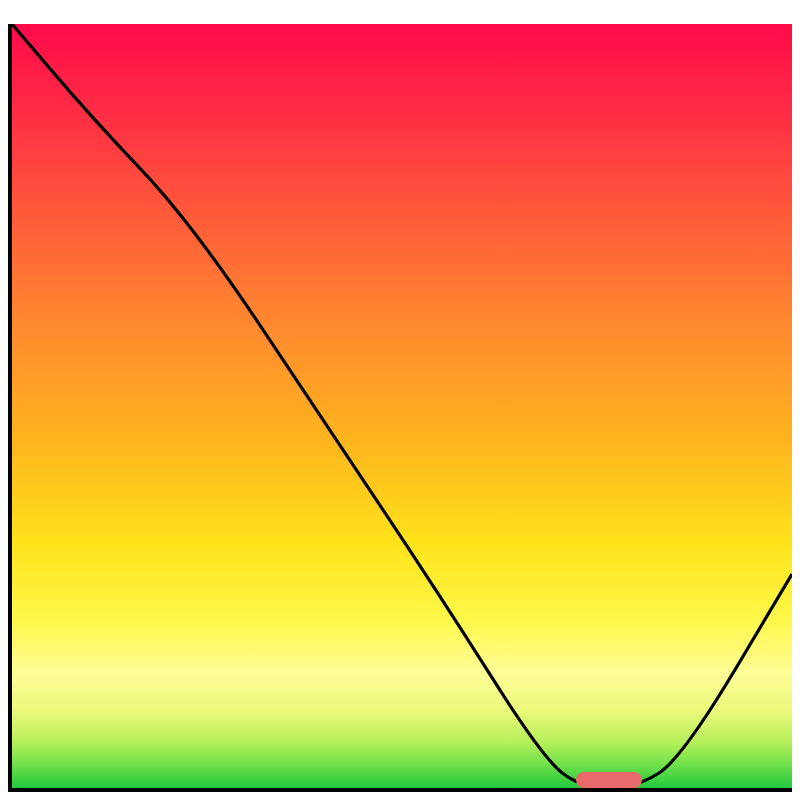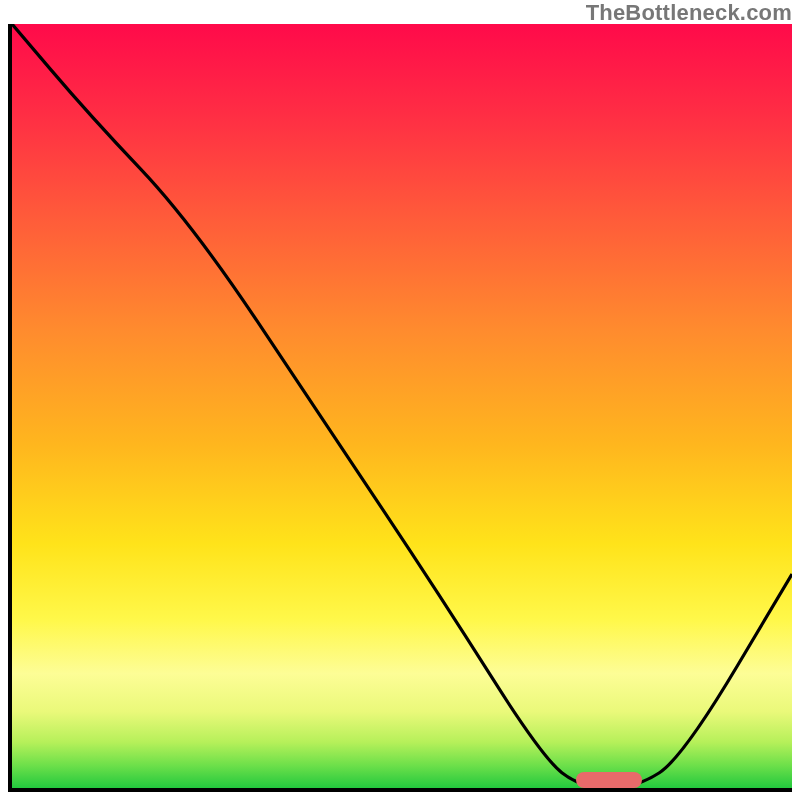--- a/index.html
+++ b/index.html
@@ -70,21 +70,20 @@
     border-radius: 999px;
     height: 16px;
     width: 66px;
   }
 </style>
 </head>
 <body>
 
 <div class="container">
 
-  <div class="watermark">TheBottleneck.com</div>
 
   <div class="plot">
     <div class="gradient"></div>
 
     <svg class="curve" viewBox="0 0 780 764" preserveAspectRatio="none">
       <path id="curve-path" d="M 0 0 Q 0 0 39 45.839999999999996 Q 78 91.67999999999999 128.7 145.16 Q 179.4 198.64000000000001 245.7 297.96000000000004 Q 312 397.28000000000003 370.5 485.14 Q 429.00000000000006 573 479.70000000000005 653.22 Q 530.4000000000001 733.4399999999999 549.9000000000001 748.72 Q 569.4 764 596.7 764 Q 624 764 647.4 748.72 Q 670.8 733.4399999999999 725.4 641.76 T 780 550.0799999999999" fill="none" stroke="#000" stroke-width="3.2"></path>
     </svg>
 
     <div class="marker" id="marker" style="width: 66.3px; left: 563.55px; bottom: 0px;"></div>
   </div>

